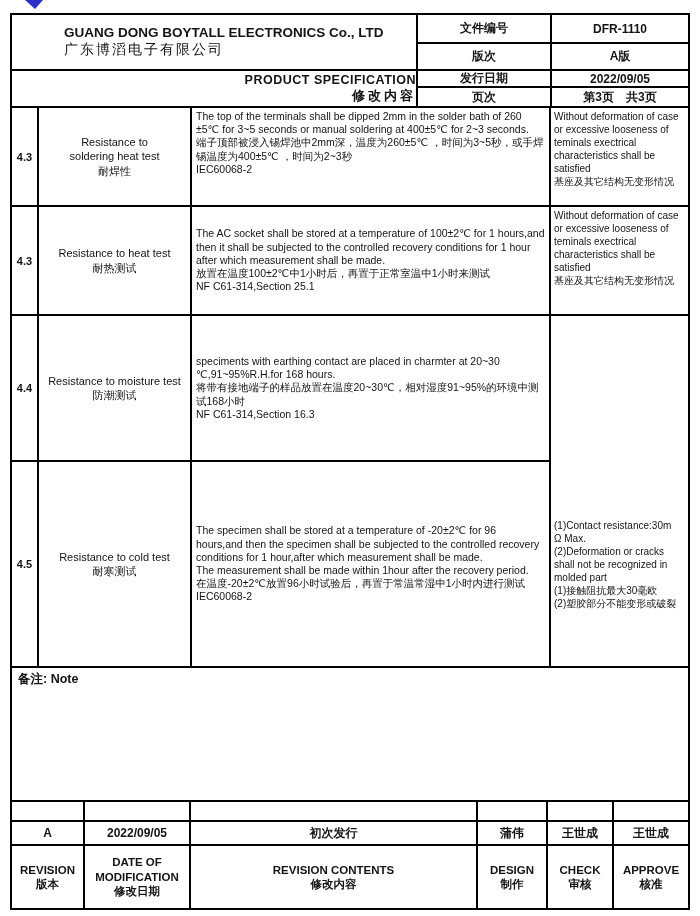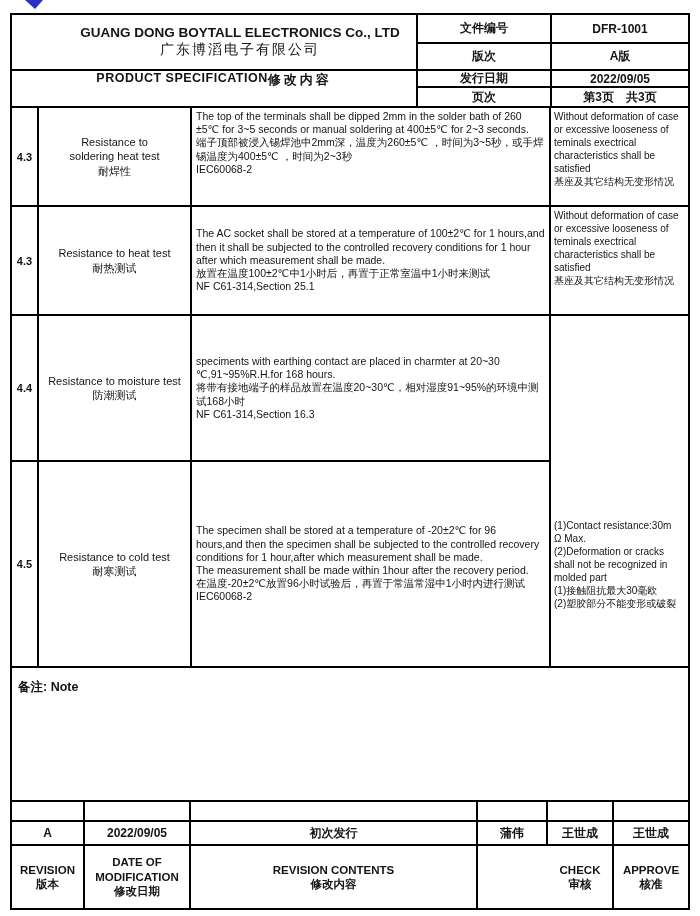--- a/index.html
+++ b/index.html
@@ -11,40 +11,40 @@
   .grid{position:absolute;display:grid;border:2px solid #000;box-sizing:border-box;background:#fff;}
   .cell{box-sizing:border-box;border-right:2px solid #000;border-bottom:2px solid #000;overflow:hidden;background:#fff;}
   .lc{border-right:none;}
   .lr{border-bottom:none;}
   .fc{display:flex;align-items:center;justify-content:center;text-align:center;}
   .pre{white-space:pre-line;}
   
   .header-grid{left:10px;top:13px;width:680px;height:95px;
     grid-template-columns:406px 134px 136px;grid-template-rows:29px 27px 17px 18px;}
   .company-cell{position:relative;display:flex;flex-direction:column;justify-content:center;
-    text-align:center;padding-left:52px;}
+    text-align:left;padding-left:52px;}
   .company-en{font-size:13.5px;font-weight:bold;}
   .company-cn{font-size:14px;font-weight:normal;letter-spacing:2px;margin-top:1px;}
-  .title-cell{display:flex;flex-direction:row;justify-content:center;text-align:center;}
+  .title-cell{display:flex;flex-direction:column;justify-content:center;text-align:center;align-items:flex-end;}
   .title-en{font-size:12.5px;font-weight:bold;letter-spacing:.5px;}
   .title-cn{font-size:13px;font-weight:bold;letter-spacing:3px;}
   .hlabel,.hvalue{font-size:12px;font-weight:bold;}
   
   .main-grid{left:10px;top:106px;width:680px;height:562px;
     grid-template-columns:27px 153px 359px 137px;grid-template-rows:99px 109px 146px 204px;}
   .no-cell{font-size:11px;font-weight:bold;}
   .name-cell{font-size:11px;font-weight:normal;line-height:1.3;padding:0 3px;}
   .desc-cell{font-size:10.5px;line-height:1.26;padding:2px 4px;}
   .req-cell{font-size:10px;line-height:1.3;padding:2px 3px;}
   .vt{display:block;}
   .vm{display:flex;align-items:center;}
   
   .note-box{position:absolute;left:10px;top:666px;width:680px;height:136px;
     border:2px solid #000;box-sizing:border-box;background:#fff;}
-  .note-label{font-size:12.5px;font-weight:bold;padding:11px 6px;}
+  .note-label{font-size:12.5px;font-weight:bold;padding:3px 6px;}
   
   .rev-grid{left:10px;top:800px;width:680px;height:110px;
     grid-template-columns:73px 106px 287px 70px 66px 74px;grid-template-rows:20px 24px 62px;}
   .rev-data{font-size:12px;font-weight:bold;}
   .rev-head{font-size:11.5px;font-weight:bold;line-height:1.25;}
   
   .logo-svg{position:absolute;left:17px;top:14px;}
   .corner-svg{position:absolute;left:25px;top:0;}
 </style>
 </head>
@@ -67,21 +67,21 @@
     <div class="cell company-cell" style="grid-column:1;grid-row:1/3">
       <div class="company-en">GUANG DONG BOYTALL ELECTRONICS Co., LTD</div>
       <div class="company-cn">广东博滔电子有限公司</div>
     </div>
     <div class="cell title-cell lr" style="grid-column:1;grid-row:3/5">
       <div class="title-en">PRODUCT SPECIFICATION</div>
       <div class="title-cn">修改内容</div>
     </div>
 
     <div class="cell fc hlabel" style="grid-column:2;grid-row:1">文件编号</div>
-    <div class="cell fc hvalue lc" style="grid-column:3;grid-row:1">DFR-1001</div>
+    <div class="cell fc hvalue lc" style="grid-column:3;grid-row:1">DFR-1110</div>
 
     <div class="cell fc hlabel" style="grid-column:2;grid-row:2">版次</div>
     <div class="cell fc hvalue lc" style="grid-column:3;grid-row:2">A版</div>
 
     <div class="cell fc hlabel" style="grid-column:2;grid-row:3">发行日期</div>
     <div class="cell fc hvalue lc" style="grid-column:3;grid-row:3">2022/09/05</div>
 
     <div class="cell fc hlabel lr" style="grid-column:2;grid-row:4">页次</div>
     <div class="cell fc hvalue lc lr" style="grid-column:3;grid-row:4">第3页　共3页</div>
   </div>
@@ -148,19 +148,21 @@
     <div class="cell fc rev-data" style="grid-column:5;grid-row:2">王世成</div>
     <div class="cell fc rev-data lc" style="grid-column:6;grid-row:2">王世成</div>
 
     <div class="cell fc rev-head pre lr" style="grid-column:1;grid-row:3">REVISION
 版本</div>
     <div class="cell fc rev-head pre lr" style="grid-column:2;grid-row:3">DATE OF
 MODIFICATION
 修改日期</div>
     <div class="cell fc rev-head pre lr" style="grid-column:3;grid-row:3">REVISION CONTENTS
 修改内容</div>
+    <div class="cell fc rev-head pre lr" style="grid-column:4;grid-row:3">DESIGN
+制作</div>
     <div class="cell fc rev-head pre lr" style="grid-column:5;grid-row:3">CHECK
 审核</div>
     <div class="cell fc rev-head pre lc lr" style="grid-column:6;grid-row:3">APPROVE
 核准</div>
   </div>
 
 </div>
 
 </body></html>

